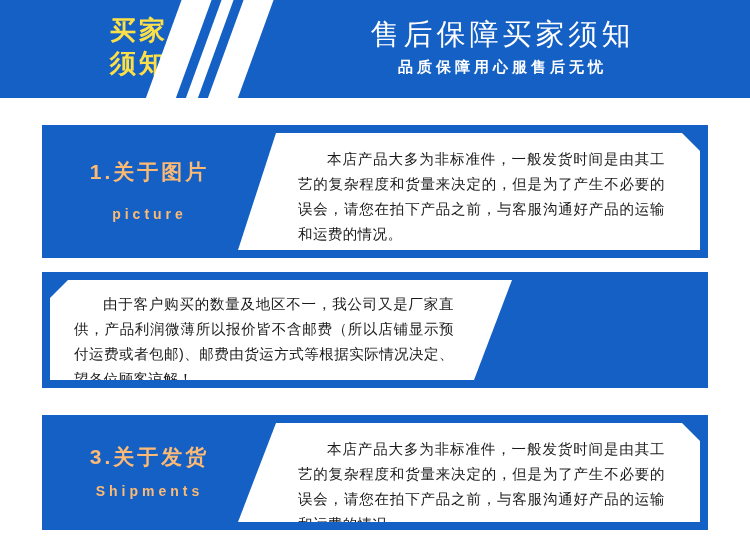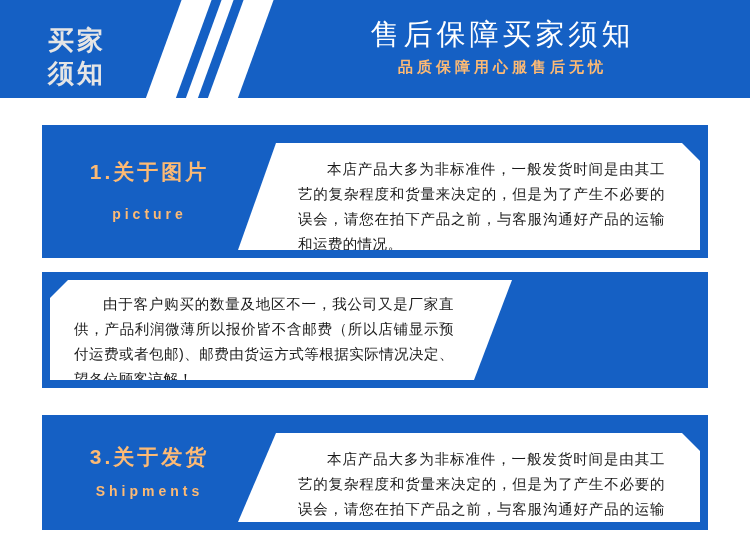--- a/index.html
+++ b/index.html
@@ -21,24 +21,24 @@
     left: 0;
     top: 0;
     width: 750px;
     height: 98px;
     background: #1560c4;
     overflow: hidden;
   }
   .banner-badge {
     position: absolute;
     left: 48px;
-    top: 24px;
+    top: 14px;
     width: 120px;
-    text-align: left;
-    color: #e5e5e5;
+    text-align: right;
+    color: #fde047;
     font-size: 26px;
     font-weight: bold;
     line-height: 33px;
     letter-spacing: 3px;
   }
   .banner-badge .bline {
     display: block;
   }
   
   .slash {
@@ -61,21 +61,21 @@
   }
   .banner-title {
     color: #ffffff;
     font-size: 29px;
     font-weight: normal;
     letter-spacing: 4px;
     line-height: 40px;
     white-space: nowrap;
   }
   .banner-subtitle {
-    color: #fdba74;
+    color: #ffffff;
     font-size: 15px;
     font-weight: bold;
     letter-spacing: 4px;
     line-height: 26px;
     white-space: nowrap;
   }
 
   
   .section {
     position: absolute;
@@ -129,21 +129,20 @@
     background: #ffffff;
     box-sizing: border-box;
     z-index: 1;
   }
   
   .panel-a {
     left: 196px;
     right: 8px;
     clip-path: polygon(38px 0, calc(100% - 18px) 0, 100% 18px, 100% 100%, 0 100%);
     padding: 14px 35px 10px 60px;
-    margin-top: 10px;
   }
   
   .panel-b {
     left: 8px;
     right: 196px;
     clip-path: polygon(18px 0, 100% 0, calc(100% - 38px) 100%, 0 100%, 0 18px);
     padding: 12px 58px 10px 24px;
   }
 
   .body-text {

